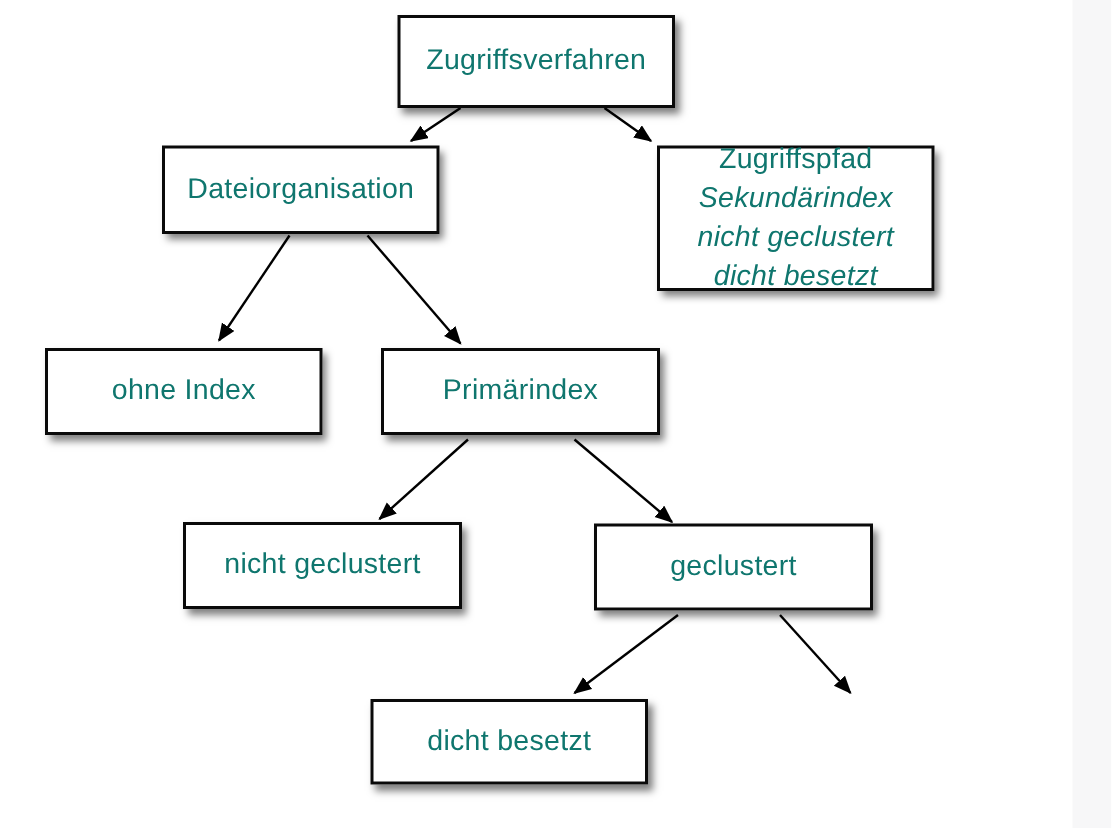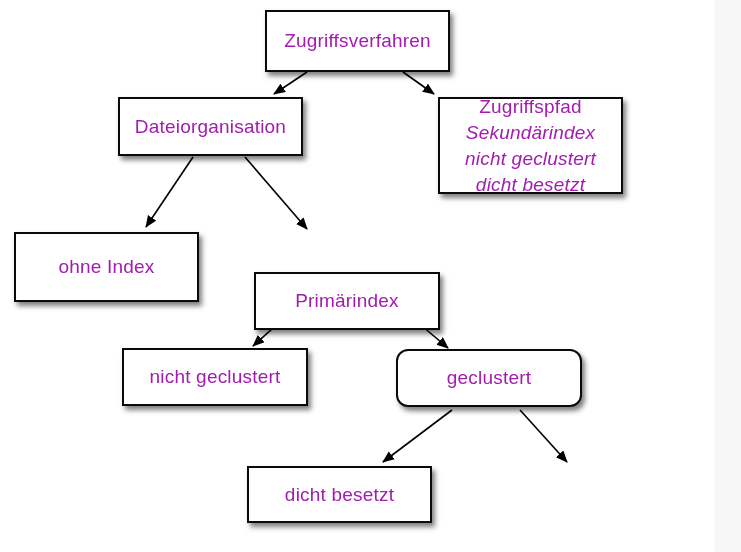--- a/index.html
+++ b/index.html
@@ -37,21 +37,21 @@
   .node {
     position: absolute;
     box-sizing: border-box;
     background: #ffffff;
     border: 2.5px solid #0a0a0a;
     box-shadow: 3px 4px 5px rgba(0, 0, 0, 0.50);
     display: flex;
     align-items: center;
     justify-content: center;
     text-align: center;
-    color: #a21caf;
+    color: #0f766e;
     font-size: 19px;
     letter-spacing: 0.2px;
   }
   .node.multi {
     flex-direction: column;
     justify-content: center;
     line-height: 26px;
   }
   .node .ln {
     display: block;
@@ -81,44 +81,44 @@
     <line x1="312" y1="293" x2="253" y2="346" marker-end="url(#ah)"></line>
     <line x1="383" y1="293" x2="448" y2="348" marker-end="url(#ah)"></line>
     <line x1="452" y1="410" x2="383" y2="462" marker-end="url(#ah)"></line>
     <line x1="520" y1="410" x2="567" y2="462" marker-end="url(#ah)"></line>
   </svg>
 
   <div class="node" style="left:265px; top:10px; width:185px; height:62px;">
     <span>Zugriffsverfahren</span>
   </div>
 
-  <div class="node" style="left:118px; top:97px; width:185px; height:59px;">
+  <div class="node" style="left:108px; top:97px; width:185px; height:59px;">
     <span>Dateiorganisation</span>
   </div>
 
   <div class="node multi" style="left:438px; top:97px; width:185px; height:97px;">
     <span class="ln">Zugriffspfad</span>
     <span class="ln italic">Sekundärindex</span>
     <span class="ln italic">nicht geclustert</span>
     <span class="ln italic">dicht besetzt</span>
   </div>
 
-  <div class="node" style="left:14px; top:232px; width:185px; height:70px;">
+  <div class="node" style="left:30px; top:232px; width:185px; height:58px;">
     <span>ohne Index</span>
   </div>
 
-  <div class="node" style="left:254px; top:232px; width:186px; height:58px;margin-top:40px;">
+  <div class="node" style="left:254px; top:232px; width:186px; height:58px;">
     <span>Primärindex</span>
   </div>
 
   <div class="node" style="left:122px; top:348px; width:186px; height:58px;">
     <span>nicht geclustert</span>
   </div>
 
-  <div class="node" style="left:396px; top:349px; width:186px; height:58px;border-radius:12px;">
+  <div class="node" style="left:396px; top:349px; width:186px; height:58px;">
     <span>geclustert</span>
   </div>
 
   <div class="node" style="left:247px; top:466px; width:185px; height:57px;">
     <span>dicht besetzt</span>
   </div>
 
 
 </div>
 

